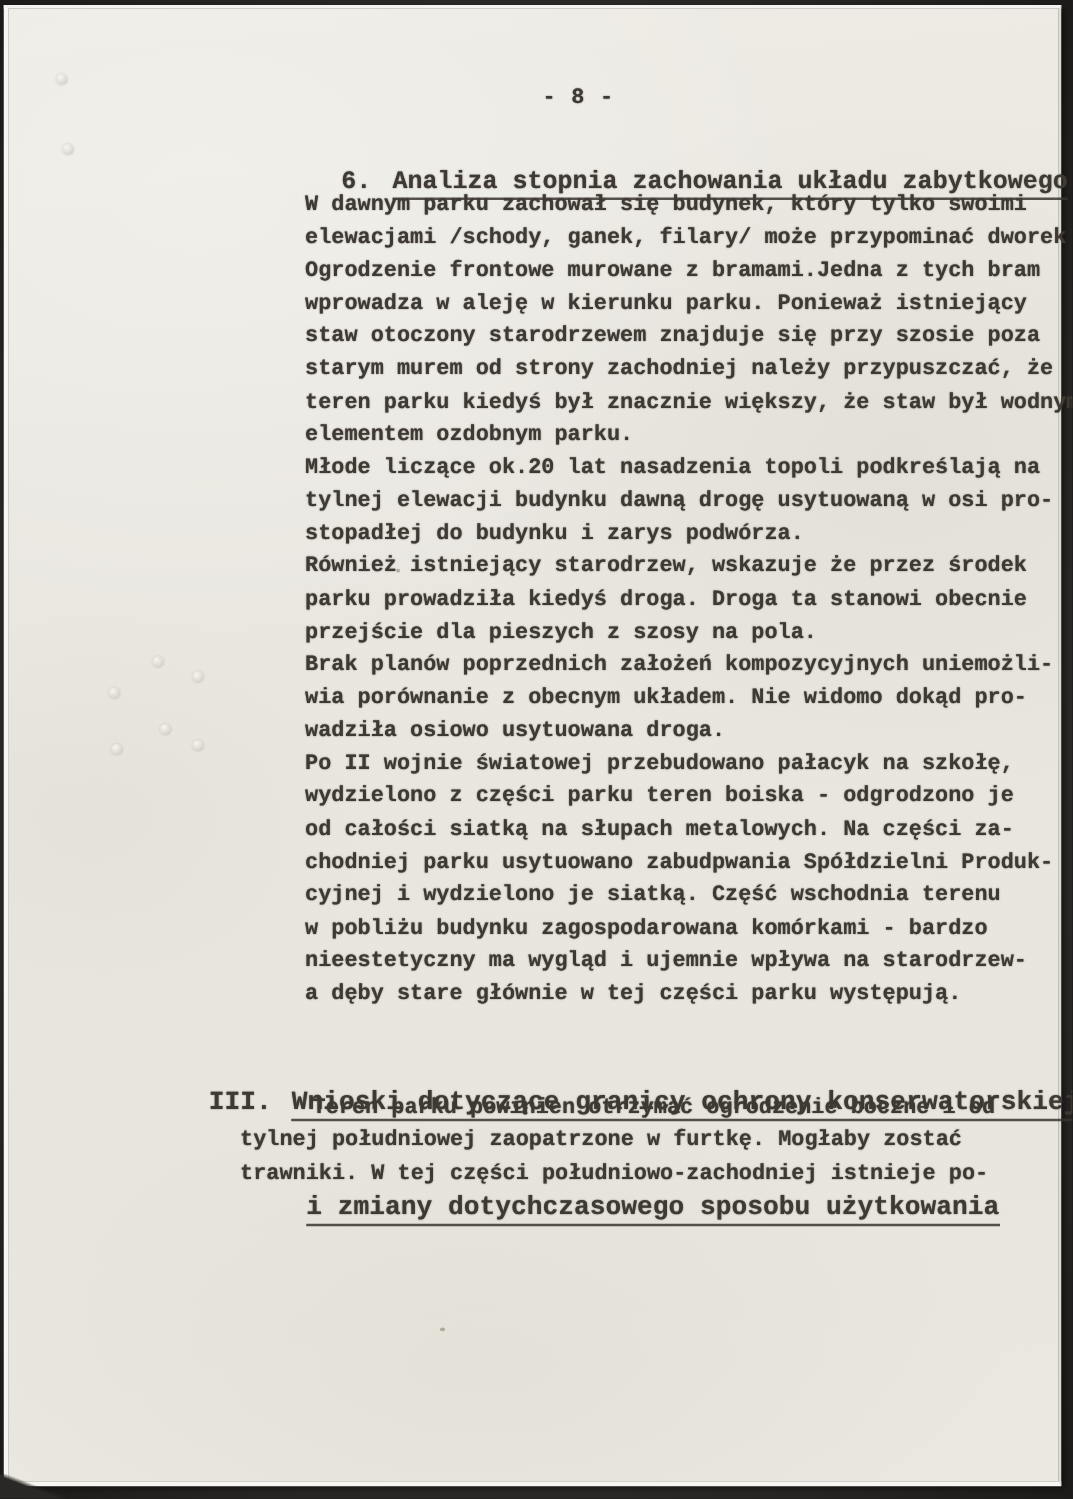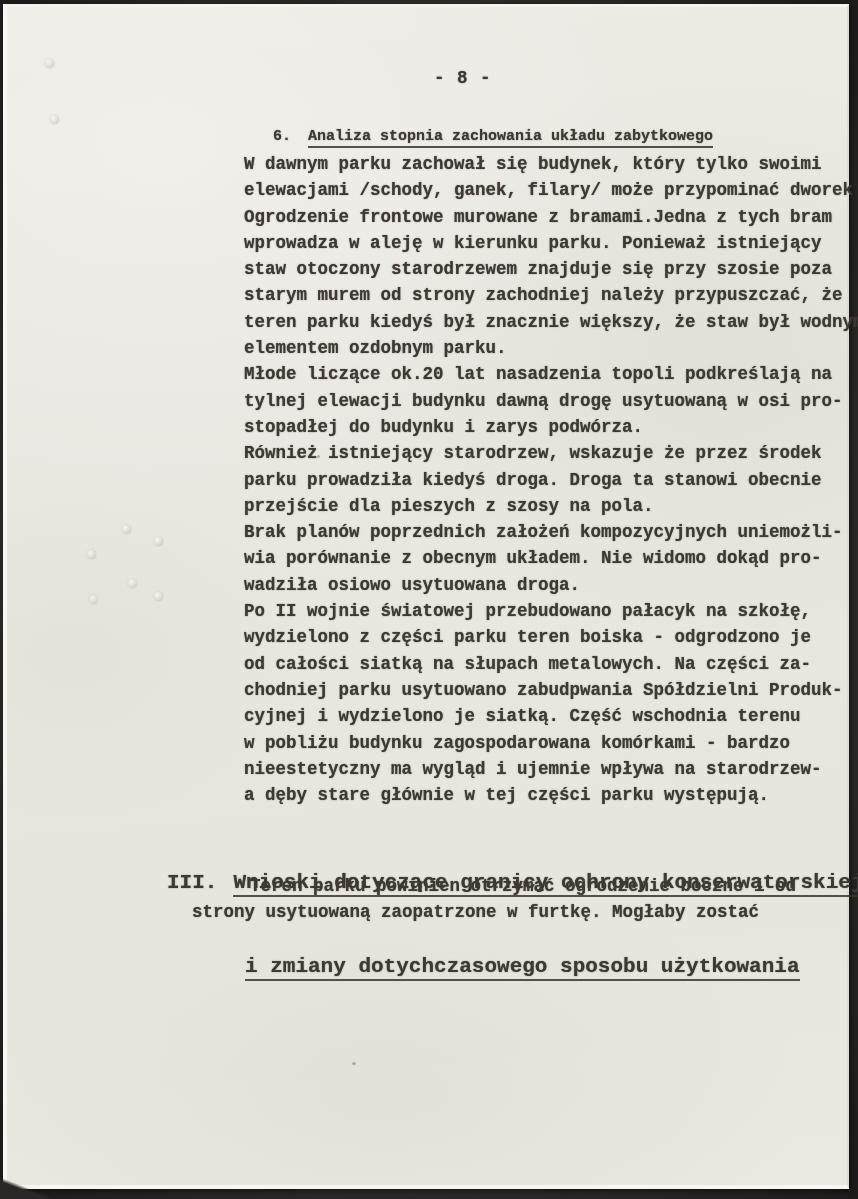--- a/index.html
+++ b/index.html
@@ -30,22 +30,22 @@
     position:absolute; left:0; bottom:0;
     width:52px; height:20px;
     background:linear-gradient(to right top, #2a2826 45%, rgba(42,40,38,0) 55%);
   }
   .ink { color:#3e3933; font-weight:700; text-shadow:0 0 1.2px rgba(62,57,50,0.8); }
   .page-number {
     position:absolute; top:61px; left:427px;
     font-size:17.5px; letter-spacing:1px;
   }
   .heading-6 {
-    position:absolute; top:104px; left:212px;
-    font-size:15px; white-space:pre;
+    position:absolute; top:104px; left:194px;
+    font-size:20px; white-space:pre;
   }
   .heading-6 .title,
   .heading-iii .title {
     border-bottom:2.5px solid rgba(58,53,46,0.85);
     padding-bottom:1px;
   }
   .heading-6 .marker { margin-right:17px; }
   .body-6 {
     position:absolute; top:144px; left:237px; width:618px;
     font-size:17.5px; line-height:26.3px;
@@ -124,18 +124,19 @@
         <div class="tline">a dęby stare głównie w tej części parku występują.</div>
       </div>
 
     <div class="heading-iii ink">
       <div><span class="marker">III.</span><span class="title">Wnioski dotyczące granicy ochrony konserwatorskiej</span></div>
       <div class="line2"><span class="title">i zmiany dotychczasowego sposobu użytkowania</span></div>
     </div>
 
     <div class="body-iii ink">
         <div class="tline">Teren parku powinien otrzymać ogrodzenie boczne i od</div>
-        <div class="tline">strony usytuowaną zaopatrzone w furtkę. Mogłaby zostać</div>
+        <div class="tline">tylnej południowej zaopatrzone w furtkę. Mogłaby zostać</div>
+        <div class="tline">trawniki. W tej części południowo-zachodniej istnieje po-</div>
       </div>
 
   </div>
   <div class="corner-fold"></div>
 </div>
 
 </body></html>

